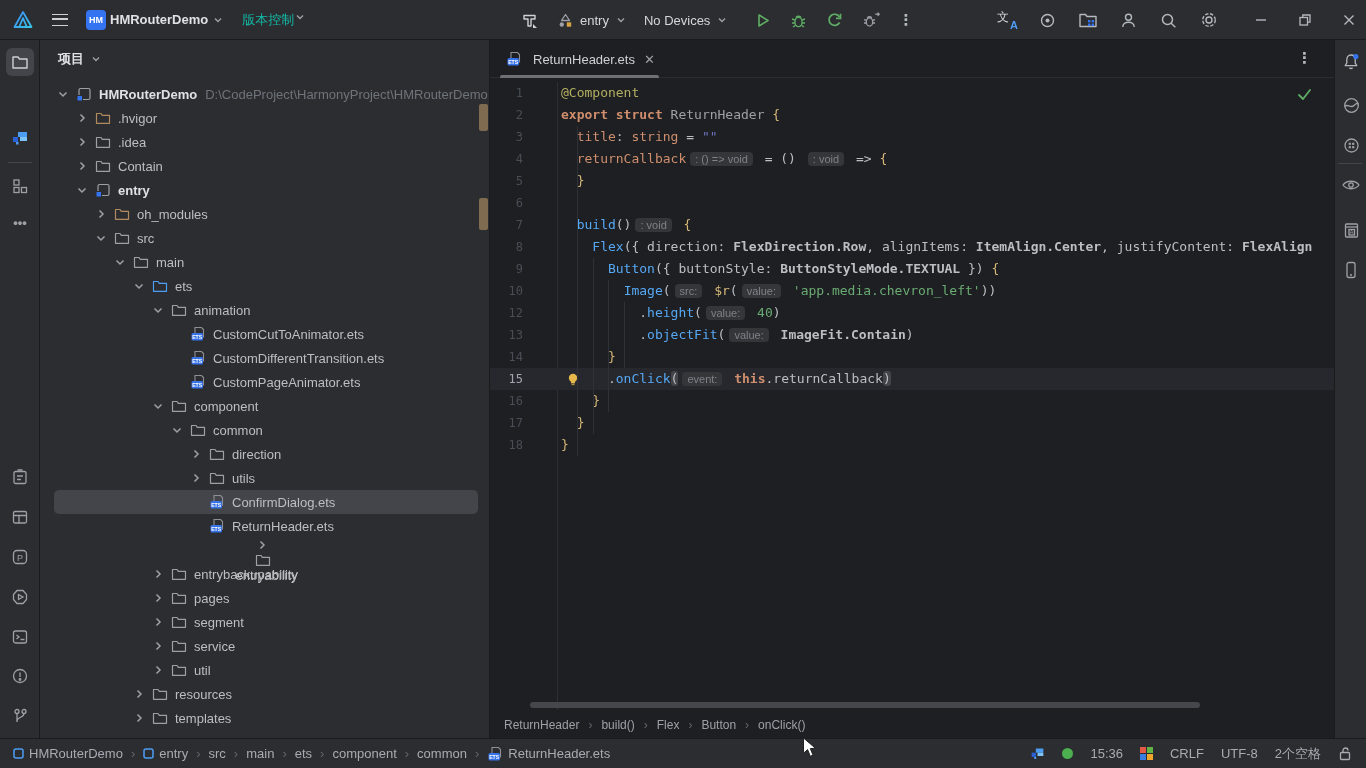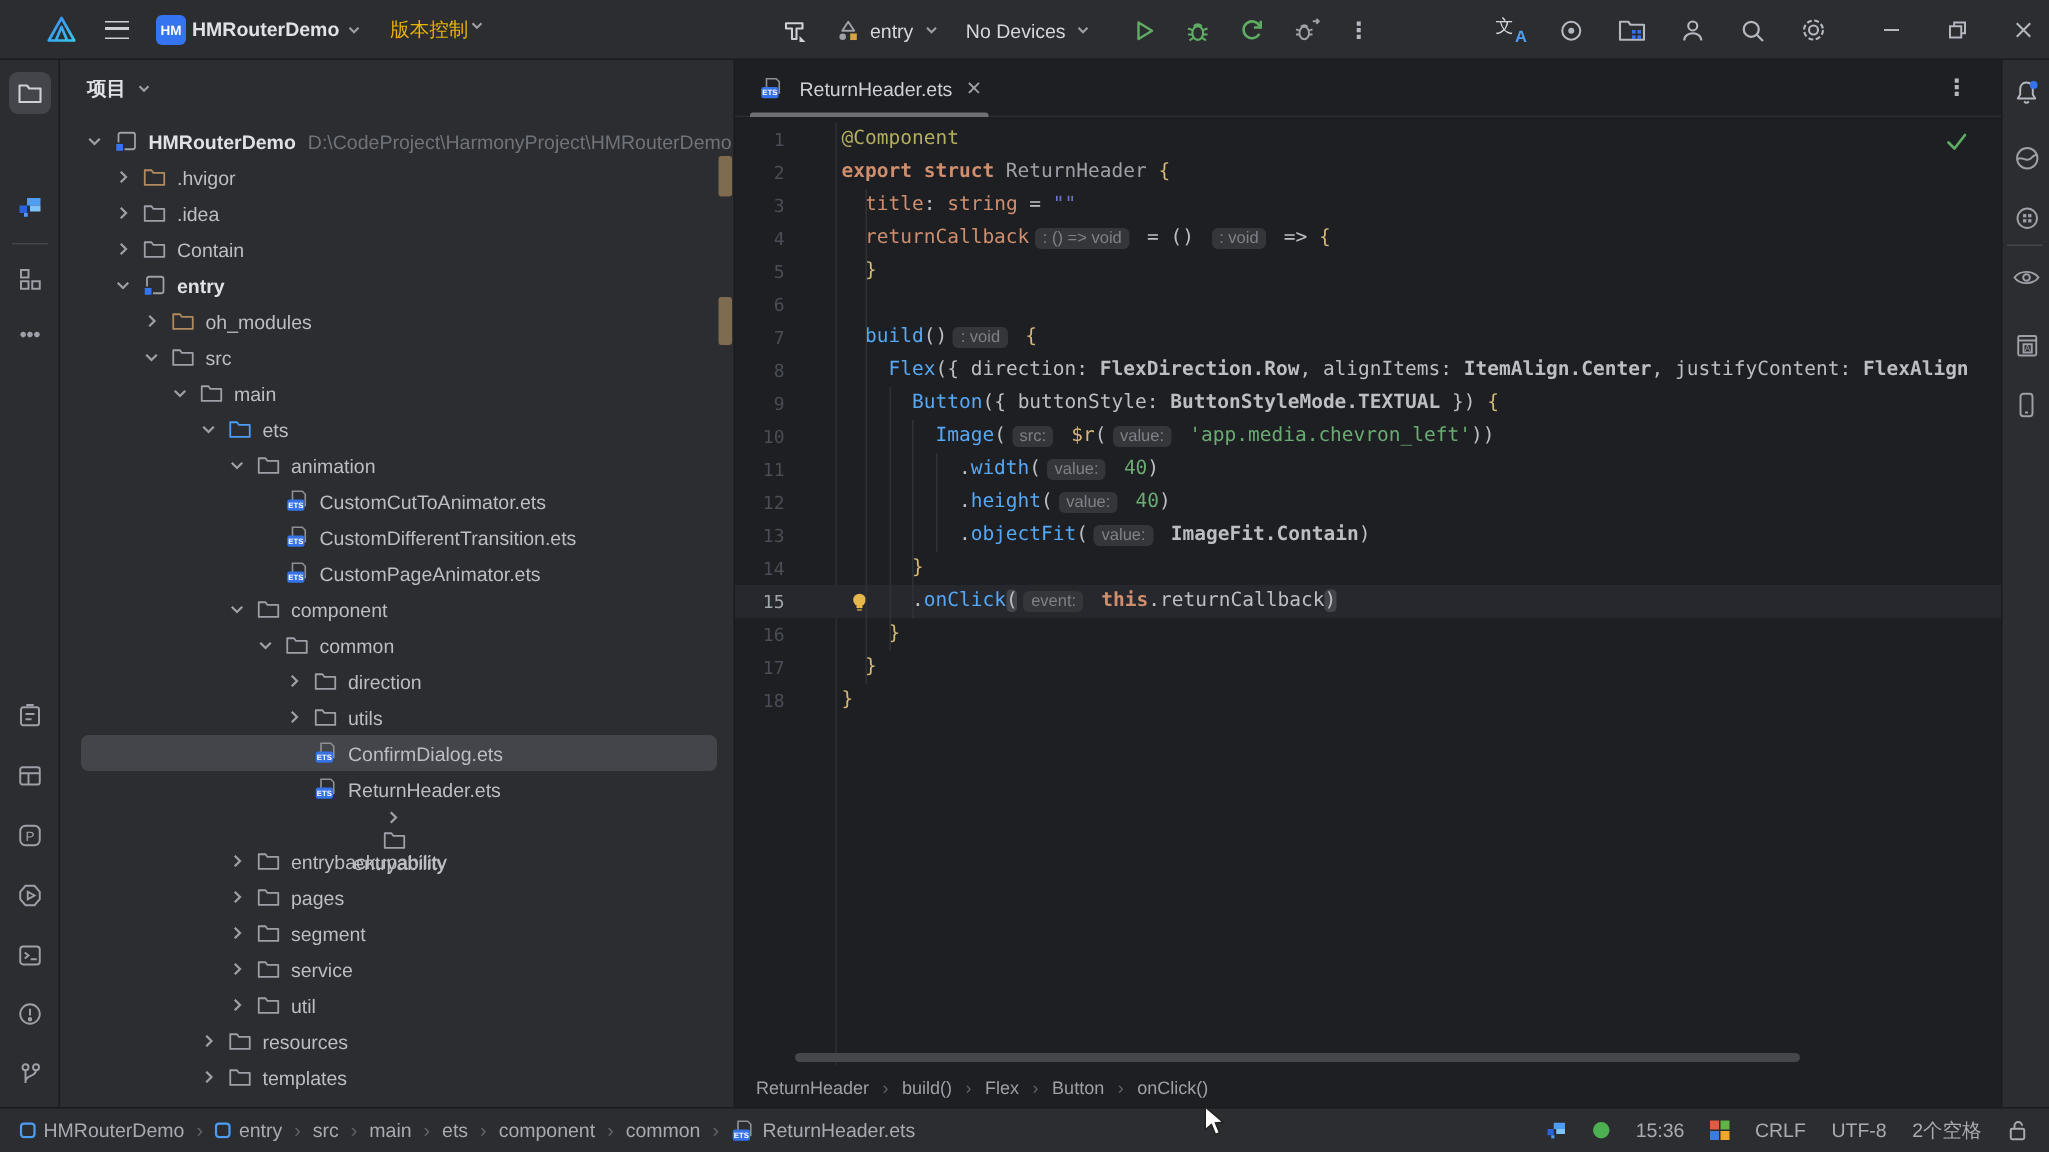--- a/index.html
+++ b/index.html
@@ -2,27 +2,27 @@
 <html><head>
 <meta charset="utf-8">
 <style>
   *{margin:0;padding:0;box-sizing:border-box}
   html,body{width:1366px;height:768px;overflow:hidden;background:#1E1F22;
     font-family:"Liberation Sans","DejaVu Sans",sans-serif;font-size:13px;color:#BCBEC4;}
   svg{display:block}
   
   #titlebar{position:absolute;left:0;top:0;width:1366px;height:40px;background:#2B2D30;
     border-bottom:1px solid #1A1B1D;display:flex;align-items:center}
-  .tb-left{display:flex;align-items:center;gap:18px;padding-left:30px}
+  .tb-left{display:flex;align-items:center;gap:18px;padding-left:12px}
   .tb-center{position:absolute;left:520px;top:0;height:40px;display:flex;align-items:center;gap:17px}
   .tb-right{position:absolute;right:10px;top:0;height:40px;display:flex;align-items:center;gap:21px}
   .hm-badge{width:20px;height:20px;border-radius:4px;background:#3574F0;color:#fff;font-size:9px;
     font-weight:bold;display:flex;align-items:center;justify-content:center}
   .tb-proj{color:#DFE1E5;font-weight:600;display:flex;align-items:center;gap:4px}
-  .tb-vcs{color:#eab308;display:flex;align-items:flex-start;gap:0}
+  .tb-vcs{color:#14b8a6;display:flex;align-items:flex-start;gap:0}
   .ibtn{display:flex;align-items:center;justify-content:center;cursor:default}
   .menu-lines{width:16px;height:12px;border-top:1.6px solid #CED0D6;border-bottom:1.6px solid #CED0D6;position:relative}
   .menu-lines:before{content:"";position:absolute;left:0;right:0;top:3.6px;height:1.6px;background:#CED0D6}
   .dots-v{color:#B4B8BF;font-size:15px;font-weight:bold;letter-spacing:0}
   .translate{position:relative;width:20px;height:18px}
   .translate .zh{position:absolute;left:0;top:-2px;color:#D5D7DC;font-size:12px}
   .translate .en{position:absolute;right:-1px;bottom:-2px;color:#4E9DF5;font-size:11px;font-weight:bold}
   .winctl{display:flex;align-items:center;gap:30px;margin-left:14px}
   
   #leftbar{position:absolute;left:0;top:40px;width:40px;height:698px;background:#2B2D30;border-right:1px solid #1A1B1D}
@@ -714,21 +714,20 @@
       <div class="cline"><span class="lnum">1</span><div class="ctext"><span class="sg-a">@Component</span></div></div>
       <div class="cline"><span class="lnum">2</span><div class="ctext"><span class="sg-k">export struct</span><span class="sg-p"> </span><span class="sg-d">ReturnHeader</span><span class="sg-p"> </span><span class="sg-b">{</span></div></div>
       <div class="cline"><span class="lnum">3</span><div class="ctext"><span class="sg-p">  </span><span class="sg-f">title</span><span class="sg-p">: </span><span class="sg-f">string</span><span class="sg-p"> = </span><span class="sg-v">""</span></div></div>
       <div class="cline"><span class="lnum">4</span><div class="ctext"><span class="sg-p">  </span><span class="sg-f">returnCallback</span><span class="sg-h">: () =&gt; void</span><span class="sg-p"> = () </span><span class="sg-h">: void</span><span class="sg-p"> =&gt; </span><span class="sg-b">{</span></div></div>
       <div class="cline"><span class="lnum">5</span><div class="ctext"><span class="sg-p">  </span><span class="sg-b">}</span></div></div>
       <div class="cline"><span class="lnum">6</span><div class="ctext"></div></div>
       <div class="cline"><span class="lnum">7</span><div class="ctext"><span class="sg-p">  </span><span class="sg-fn">build</span><span class="sg-p">()</span><span class="sg-h">: void</span><span class="sg-p"> </span><span class="sg-b">{</span></div></div>
       <div class="cline"><span class="lnum">8</span><div class="ctext"><span class="sg-p">    </span><span class="sg-fn">Flex</span><span class="sg-p">({ direction: </span><span class="sg-c">FlexDirection.Row</span><span class="sg-p">, alignItems: </span><span class="sg-c">ItemAlign.Center</span><span class="sg-p">, justifyContent: </span><span class="sg-c">FlexAlign</span></div></div>
       <div class="cline"><span class="lnum">9</span><div class="ctext"><span class="sg-p">      </span><span class="sg-fn">Button</span><span class="sg-p">({ buttonStyle: </span><span class="sg-c">ButtonStyleMode.TEXTUAL</span><span class="sg-p"> }) </span><span class="sg-b">{</span></div></div>
       <div class="cline"><span class="lnum">10</span><div class="ctext"><span class="sg-p">        </span><span class="sg-fn">Image</span><span class="sg-p">(</span><span class="sg-h">src:</span><span class="sg-p"> </span><span class="sg-g">$r</span><span class="sg-p">(</span><span class="sg-h">value:</span><span class="sg-p"> </span><span class="sg-s">'app.media.chevron_left'</span><span class="sg-p">))</span></div></div>
-      <div class="cline"><span class="lnum">11</span><div class="ctext"><span class="sg-p">          .</span><span class="sg-fn">width</span><span class="sg-p">(</span><span class="sg-h">value:</span><span class="sg-p"> </span><span class="sg-n">40</span><span class="sg-p">)</span></div></div>
       <div class="cline"><span class="lnum">12</span><div class="ctext"><span class="sg-p">          .</span><span class="sg-fn">height</span><span class="sg-p">(</span><span class="sg-h">value:</span><span class="sg-p"> </span><span class="sg-n">40</span><span class="sg-p">)</span></div></div>
       <div class="cline"><span class="lnum">13</span><div class="ctext"><span class="sg-p">          .</span><span class="sg-fn">objectFit</span><span class="sg-p">(</span><span class="sg-h">value:</span><span class="sg-p"> </span><span class="sg-c">ImageFit.Contain</span><span class="sg-p">)</span></div></div>
       <div class="cline"><span class="lnum">14</span><div class="ctext"><span class="sg-p">      </span><span class="sg-b">}</span></div></div>
       <div class="cline cur"><span class="lnum">15</span><span class="bulb"><svg width="14" height="15" viewBox="0 0 14 15">
             <circle cx="7" cy="6" r="4.2" fill="#E6B84C"></circle>
             <rect x="5" y="10" width="4" height="1.4" fill="#E6B84C"></rect>
             <rect x="5.4" y="12" width="3.2" height="1.2" fill="#A8893C"></rect>
           </svg></span><div class="ctext"><span class="sg-p">      .</span><span class="sg-fn">onClick</span><span class="sg-pb">(</span><span class="sg-h">event:</span><span class="sg-p"> </span><span class="sg-t">this</span><span class="sg-p">.returnCallback</span><span class="sg-pb">)</span></div></div>
       <div class="cline"><span class="lnum">16</span><div class="ctext"><span class="sg-p">    </span><span class="sg-b">}</span></div></div>
       <div class="cline"><span class="lnum">17</span><div class="ctext"><span class="sg-p">  </span><span class="sg-b">}</span></div></div>

